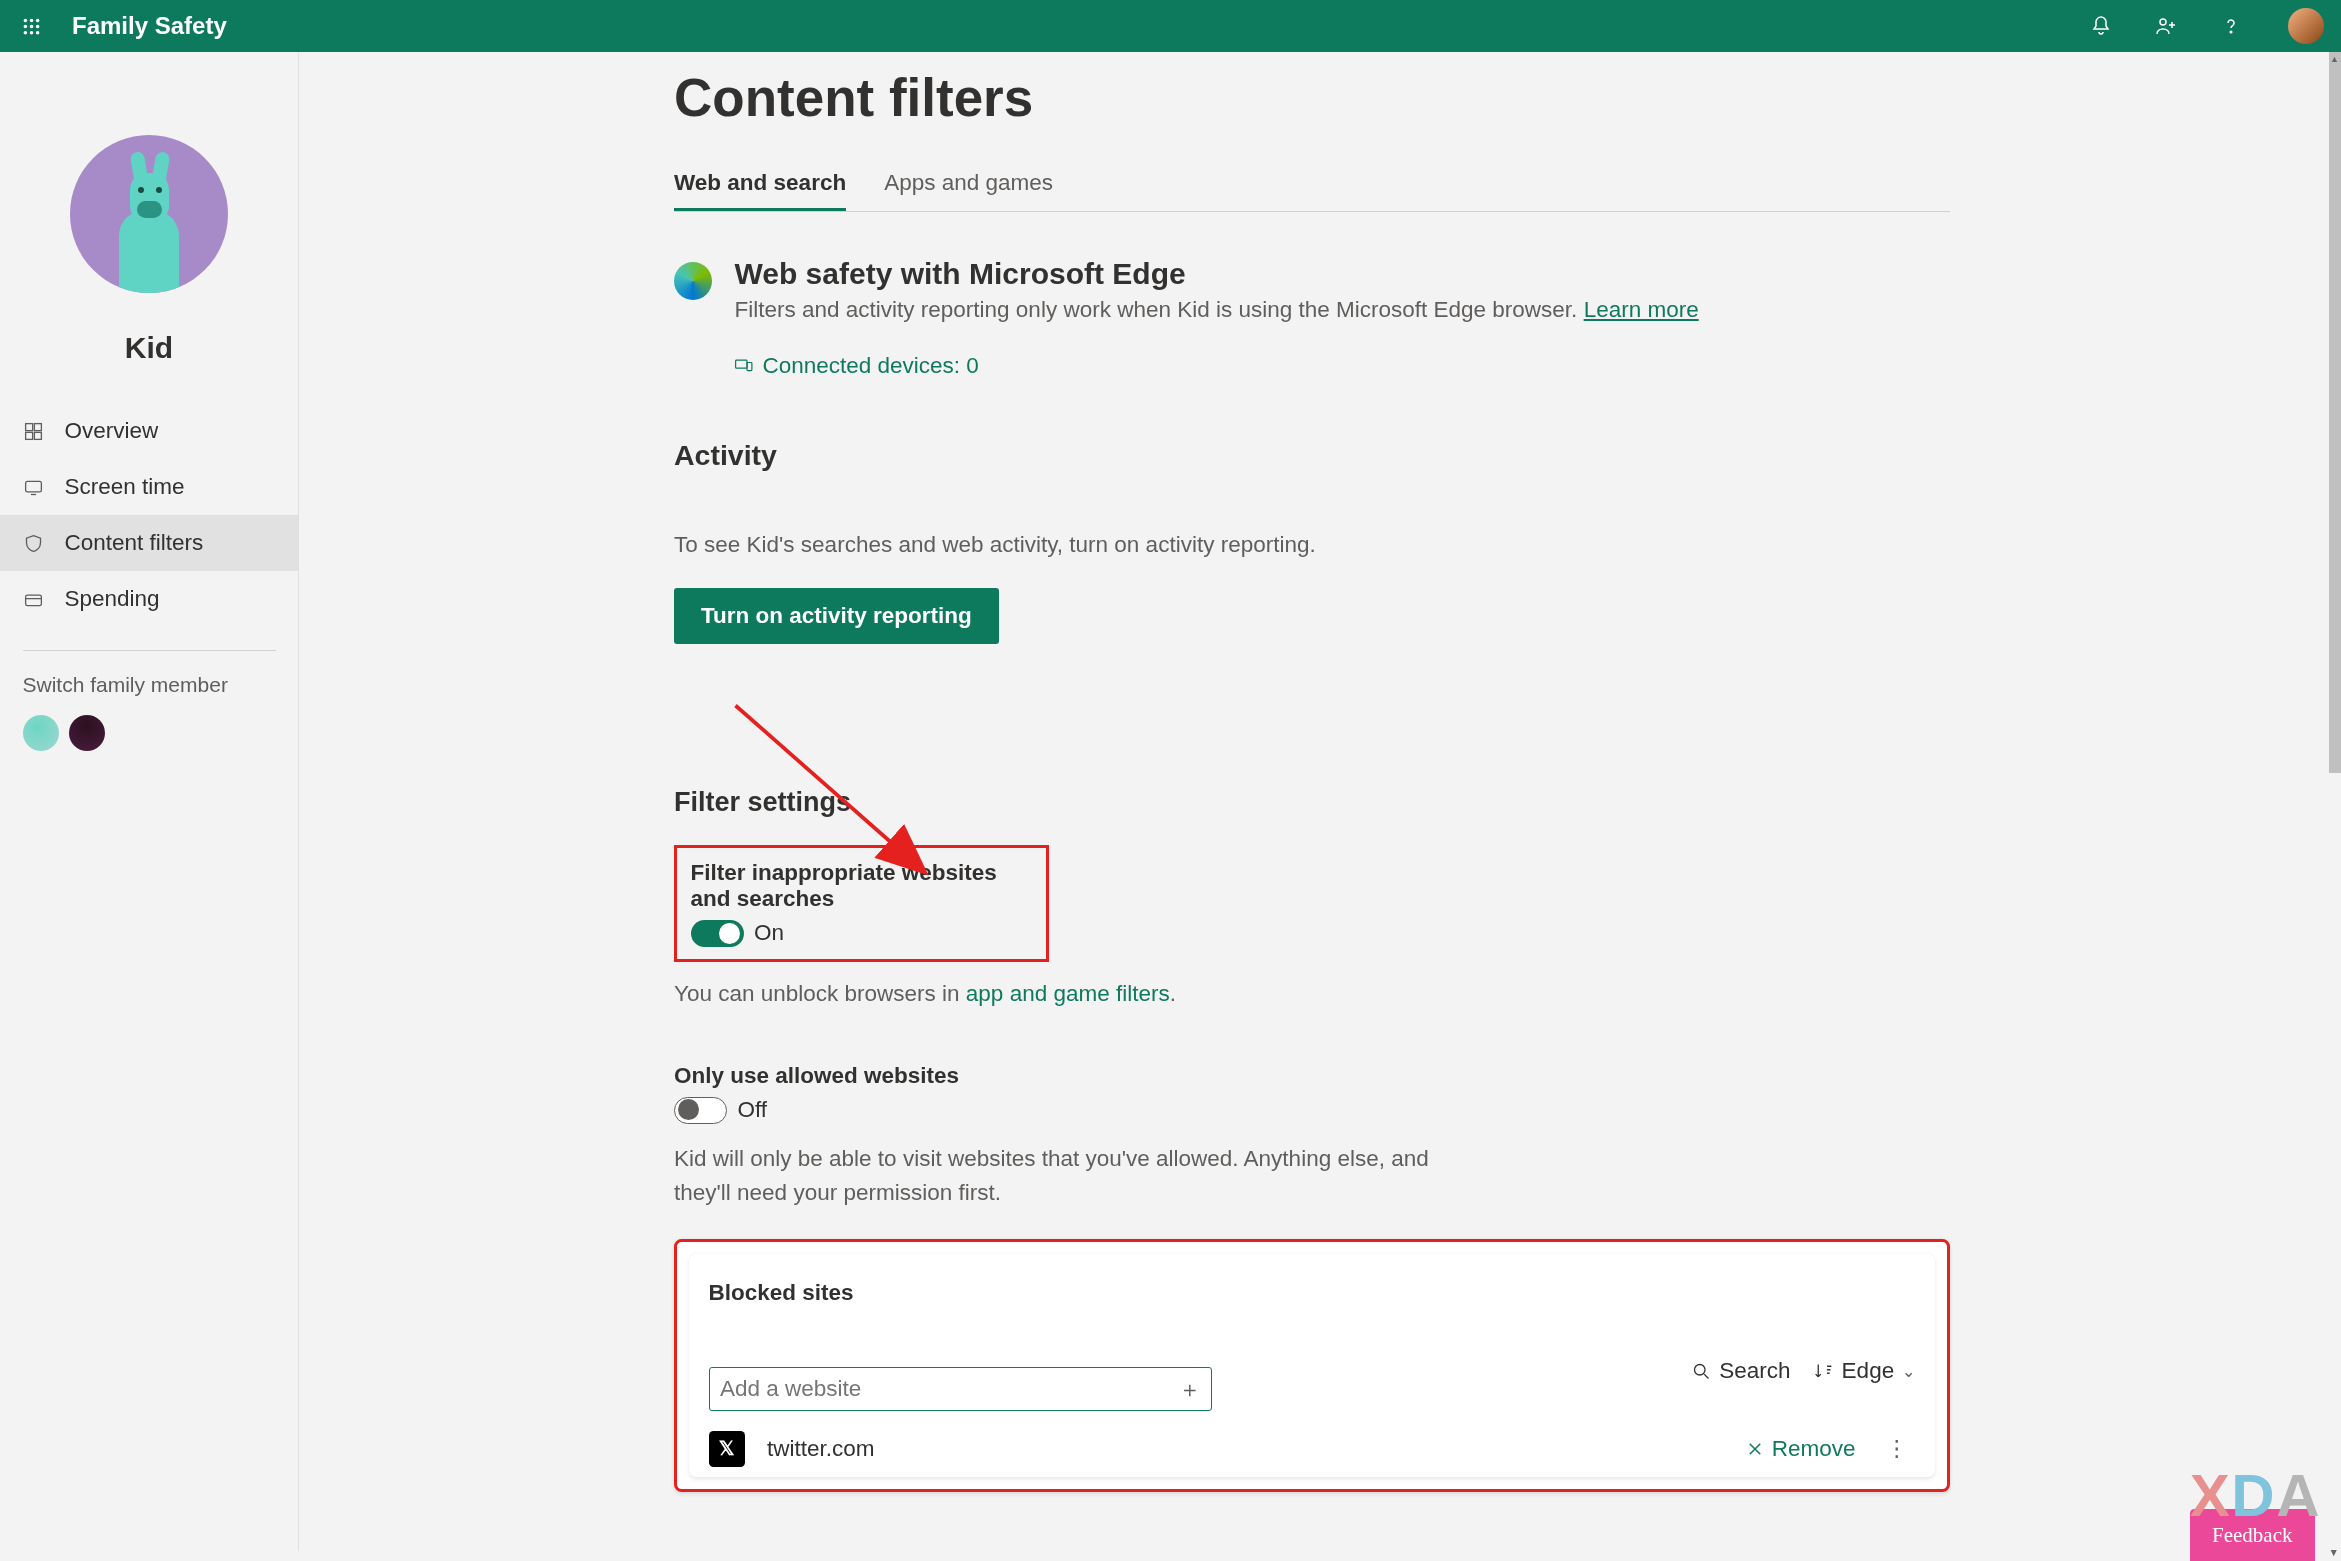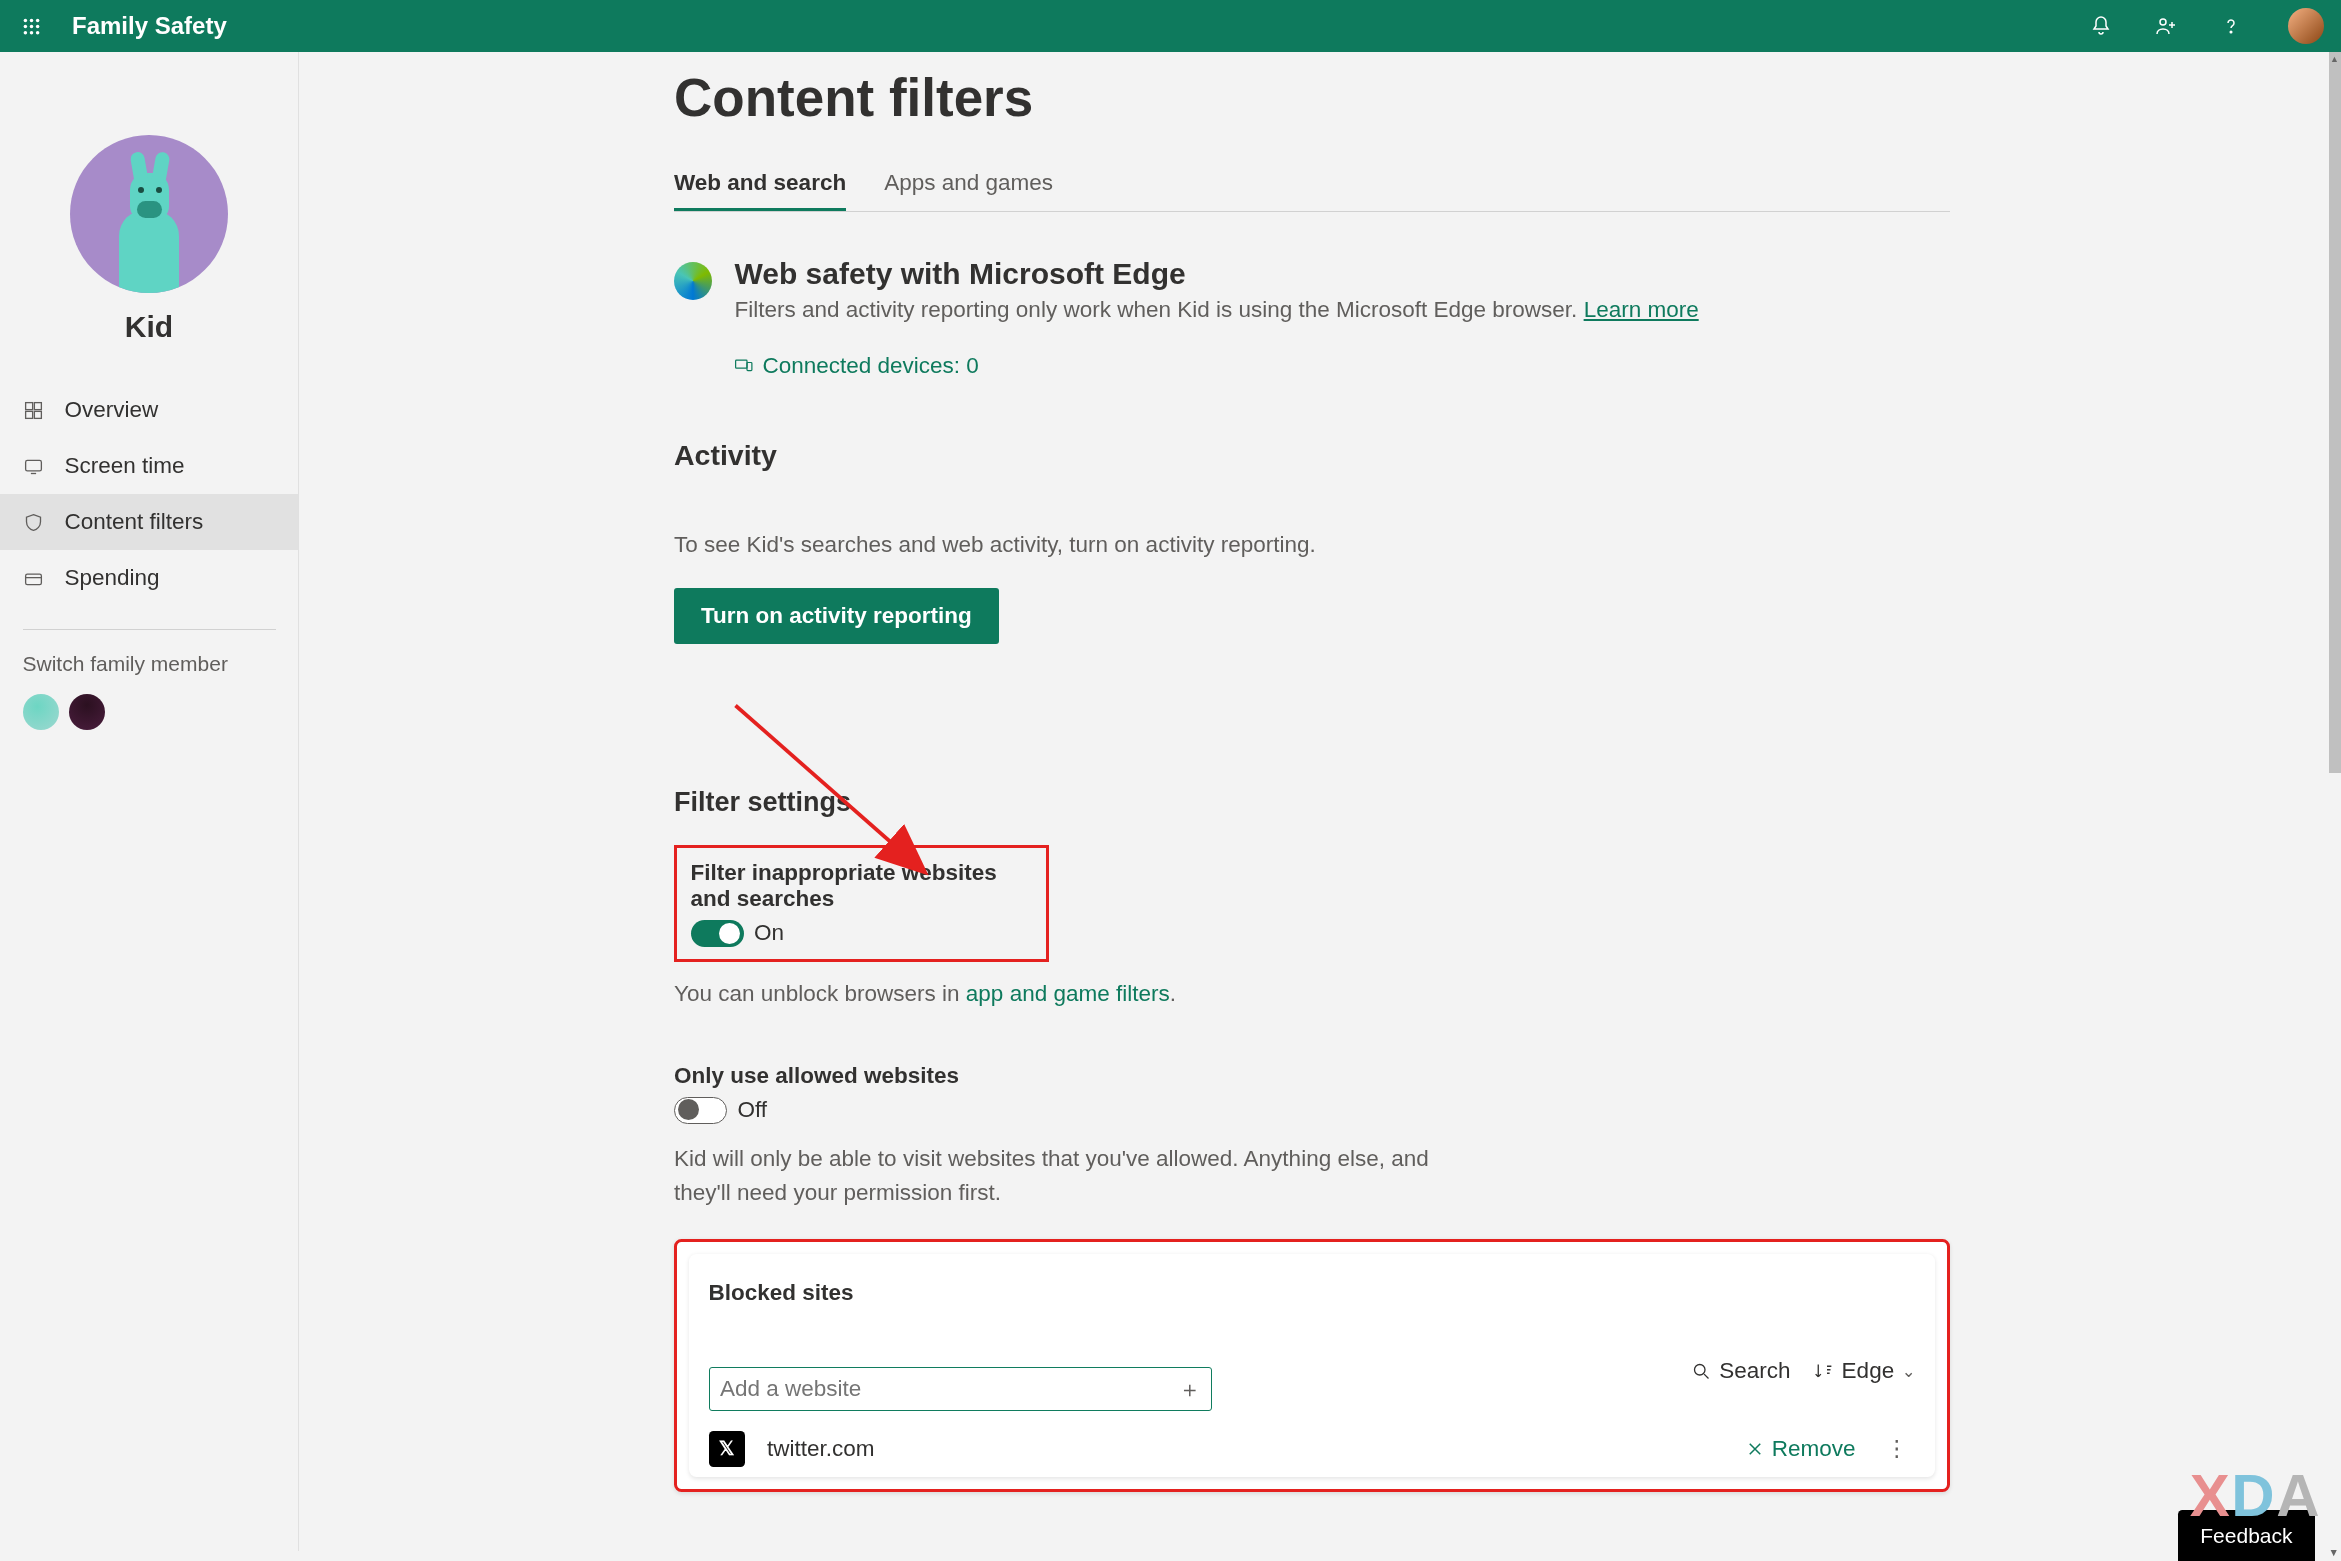--- a/index.html
+++ b/index.html
@@ -25,21 +25,21 @@
   .profile { display: flex; flex-direction: column; align-items: center; }
   .big-avatar { width: 158px; height: 158px; border-radius: 50%; background: #a78bc9; display: flex; align-items: flex-end; justify-content: center; overflow: hidden; position: relative; }
   .llama { width: 90px; height: 135px; position: relative; }
   .llama-body { position: absolute; bottom: 0; left: 15px; width: 60px; height: 83px; background: #5fd4c4; border-radius: 26px 26px 0 0; }
   .llama-head { position: absolute; top: 15px; left: 26px; width: 39px; height: 47px; background: #5fd4c4; border-radius: 16.5px 16.5px 13.5px 13.5px; }
   .llama-ear1 { position: absolute; top: -21px; left: 1.5px; width: 13.5px; height: 30px; background: #5fd4c4; border-radius: 7.5px 7.5px 0 0; transform: rotate(-10deg); }
   .llama-ear2 { position: absolute; top: -21px; right: 1.5px; width: 13.5px; height: 30px; background: #5fd4c4; border-radius: 7.5px 7.5px 0 0; transform: rotate(10deg); }
   .llama-muzzle { position:absolute; bottom:2.3px; left:6.8px; width:25.5px; height:16.5px; background:#2a9381; border-radius:9px;}
   .llama-eye1 { position:absolute; top:13.5px; left:7.5px; width:6px; height:6px; background:#1a4d42; border-radius:50%;}
   .llama-eye2 { position:absolute; top:13.5px; right:7.5px; width:6px; height:6px; background:#1a4d42; border-radius:50%;}
-  .profile-name { font-size: 30px; font-weight: 600; margin-top: 17px; margin-bottom: 38px; }
+  .profile-name { font-size: 30px; font-weight: 600; margin-top: 38px; margin-bottom: 38px; }
   
   .nav-list { list-style: none; }
   .nav-item { display: flex; align-items: center; gap: 19.5px; padding: 15px 22.5px; font-size: 22.5px; color: #323130; cursor: pointer; }
   .nav-item.active { background: #e1e1e1; }
   .nav-icon { width: 22.5px; height: 22.5px; display: flex; align-items: center; justify-content: center; }
   .nav-icon svg { width: 21px; height: 21px; stroke: #605e5c; fill: none; stroke-width: 1.5; }
   
   .switch-section { padding: 22.5px; }
   .switch-divider { border: none; border-top: 0.8px solid #d1d1d1; margin-bottom: 22.5px; }
   .switch-label { font-size: 21px; color: #605e5c; margin-bottom: 18px; }
@@ -104,21 +104,21 @@
   .chev { font-size: 16.5px; color:#605e5c;}
   
   .site-row { display: flex; align-items: center; gap: 22.5px; padding: 19.5px 0 3px; }
   .site-favicon { width: 36px; height: 36px; background: #000; border-radius: 4.5px; display: flex; align-items: center; justify-content: center; color: white; font-weight: bold; font-size: 19.5px; }
   .site-name { font-size: 22.5px; flex: 1; }
   .remove-btn { display: flex; align-items: center; gap: 7.5px; color: #0e7a5d; font-size: 22.5px; cursor: pointer; }
   .remove-btn svg { width: 18px; height: 18px; stroke: #0e7a5d; fill:none; stroke-width:2;}
   .more-dots { font-size: 22.5px; color: #605e5c; padding: 0 7.5px; cursor:pointer; }
   
   
-  .feedback-pill { position: absolute; bottom: 0; right: 27px; background: #000000; color: white; padding: 13.5px 22.5px; font-size: 21px; border-radius: 4.5px 4.5px 0 0; cursor:pointer;}
+  .feedback-pill { position: absolute; bottom: 0; right: 27px; background: #ec4899; color: white; padding: 13.5px 22.5px; font-size: 21px; border-radius: 4.5px 4.5px 0 0; cursor:pointer;font-family:Liberation Serif, serif;}
   .tiny-caret {position:absolute; bottom:3px; right:3px; font-size:10.5px; color:#666;}
   
   
   .arrow-svg { position: absolute; left: 728px; top: 698px; pointer-events: none; }
   
   
   .watermark { position: absolute; right: 21px; bottom: 31.5px; font-size: 60px; font-weight: 800; letter-spacing: 1.5px; font-family: Arial, sans-serif; pointer-events:none;}
   .watermark span:nth-child(1){color:#e88f8f;}
   .watermark span:nth-child(2){color:#7fc3dc;}
   .watermark span:nth-child(3){color:#b5b5b5;}

